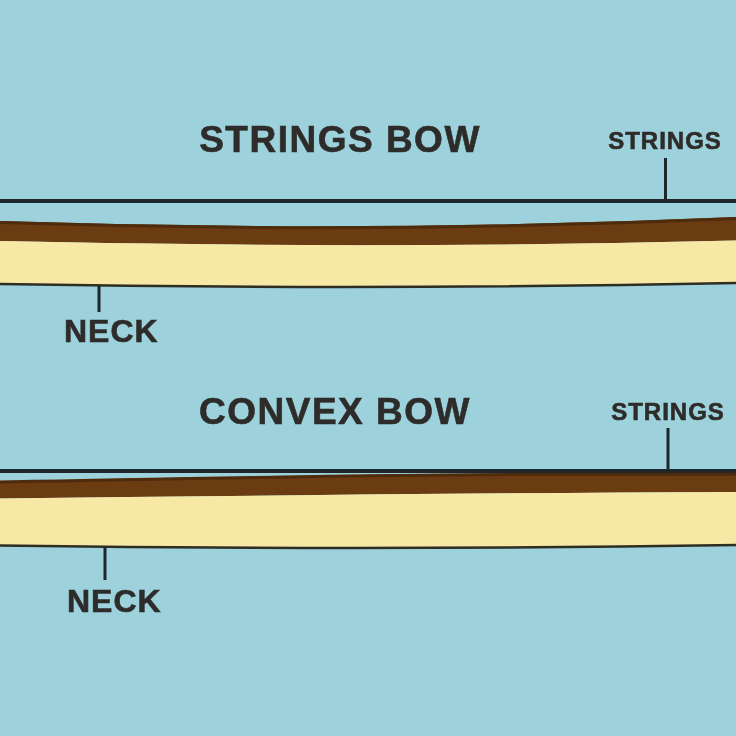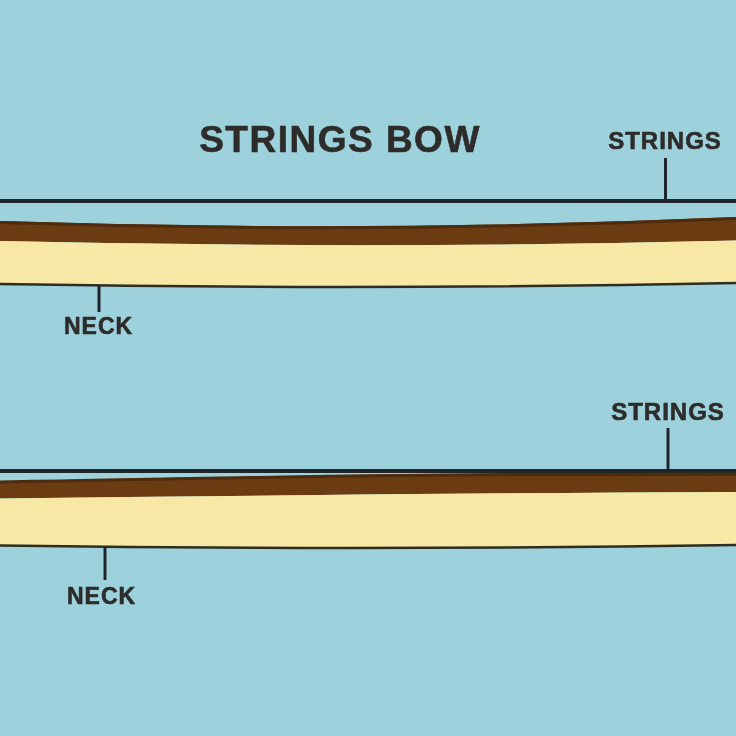--- a/index.html
+++ b/index.html
@@ -41,21 +41,21 @@
     width: 360px;
     text-align: center;
   }
   .strings-label {
     font-size: 24px;
     letter-spacing: 1px;
     width: 150px;
     text-align: center;
   }
   .neck-label {
-    font-size: 23px;
+    font-size: 32px;
     letter-spacing: 1px;
   }
 </style>
 </head>
 <body>
 
 <div class="stage">
 
   <svg width="736" height="736" viewBox="0 0 736 736">
 
@@ -79,16 +79,17 @@
     <path class="neck-outline" d="M0 545.5 Q368 550.5 736 545"></path>
 
     <path class="pointer" d="M668 428 L668 471"></path>
     <path class="pointer" d="M105 547 L105 580"></path>
   </svg>
 
   <div class="label title" style="left:160px; top:119px;">STRINGS BOW</div>
   <div class="label strings-label" style="left:590px; top:127px;">STRINGS</div>
   <div class="label neck-label" style="left:64px; top:313px;">NECK</div>
 
+  <div class="label title" style="left:155px; top:391px;">CONVEX BOW</div>
   <div class="label strings-label" style="left:593px; top:398px;">STRINGS</div>
   <div class="label neck-label" style="left:67px; top:583px;">NECK</div>
 
 </div>
 
 </body></html>

